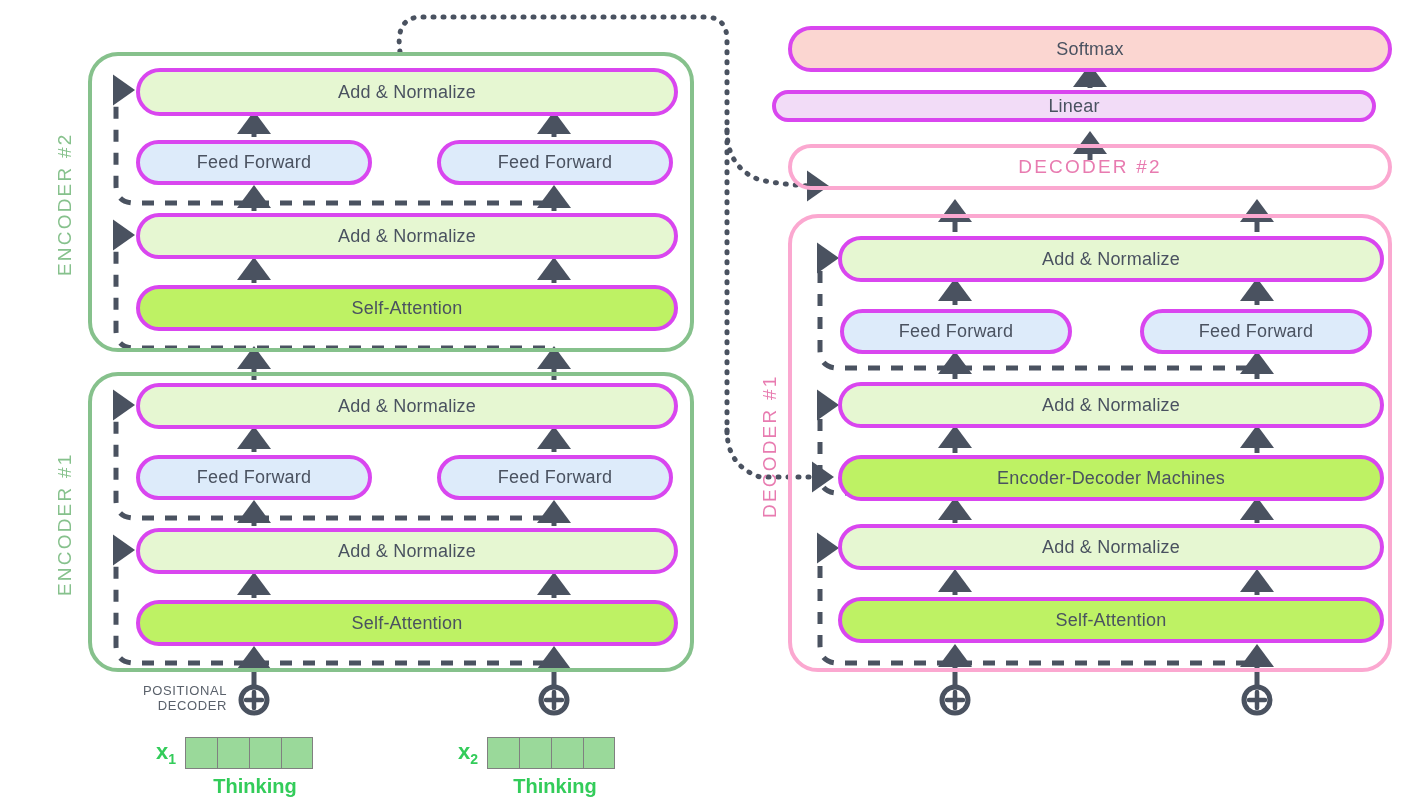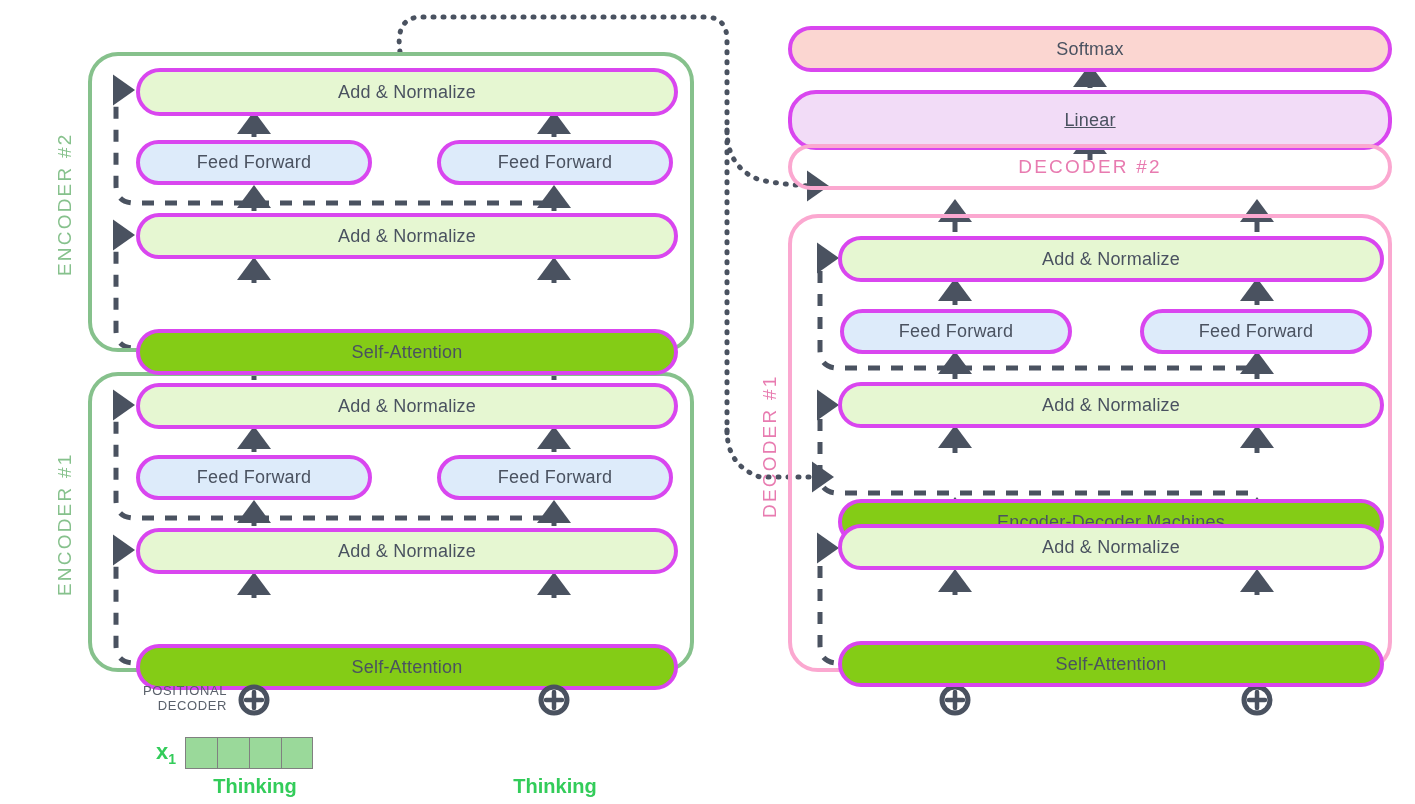--- a/index.html
+++ b/index.html
@@ -13,21 +13,21 @@
   
   .blk{
     position:absolute;box-sizing:border-box;
     border:4px solid #d946ef;border-radius:28px;
     display:flex;align-items:center;justify-content:center;
     color:#4a5260;font-size:18px;letter-spacing:.2px;
     white-space:nowrap;
   }
   .blk.addnorm{background:#e6f7d2;}
   .blk.ff{background:#ddebfa;}
-  .blk.attn{background:#84cc16;margin-top:44px;}
+  .blk.attn{background:#bef264;}
   .blk.softmax{background:#fbd6d1;}
   .blk.linear{background:#f2dcf7;}
 
   
   .frame{position:absolute;box-sizing:border-box;border-radius:30px;background:transparent;}
   .frame.enc{border:4px solid #86c18c;}
   .frame.dec{border:4px solid #fba8d0;}
   .frame.decbar{border:4px solid #fba8d0;display:flex;align-items:center;justify-content:center;}
 
   .grouplabel{
@@ -196,25 +196,34 @@
     <span class="emblabel"><span>x</span><sub>1</sub></span>
     <span class="embcells">
       <span class="embcell"></span>
       <span class="embcell"></span>
       <span class="embcell"></span>
       <span class="embcell"></span>
     </span>
   </div>
   <div class="word" style="left:155px;top:775px;width:200px;">Thinking</div>
 
+  <div class="embrow" style="left:458px;top:737px;">
+    <span class="emblabel"><span>x</span><sub>2</sub></span>
+    <span class="embcells">
+      <span class="embcell"></span>
+      <span class="embcell"></span>
+      <span class="embcell"></span>
+      <span class="embcell"></span>
+    </span>
+  </div>
   <div class="word" style="left:455px;top:775px;width:200px;">Thinking</div>
 
   <div class="blk softmax" style="left:788px;top:26px;width:604px;height:46px;">Softmax</div>
 
-  <div class="blk linear" style="left:788px;top:90px;width:604px;height:60px;text-decoration:underline;">Linear</div>
+  <div class="blk linear" style="left:772px;top:90px;width:604px;height:32px;">Linear</div>
 
   <div class="frame decbar" style="left:788px;top:144px;width:604px;height:46px;">
     <span class="declabel-h">DECODER #2</span>
   </div>
 
   <div class="frame dec" style="left:788px;top:214px;width:604px;height:458px;"></div>
 
   <div class="grouplabel dec" style="left:700px;top:437px;width:140px;text-align:center;transform:rotate(-90deg);">DECODER #1</div>
 
   <div class="blk addnorm" style="left:838px;top:236px;width:546px;height:46px;">Add &amp; Normalize</div>

